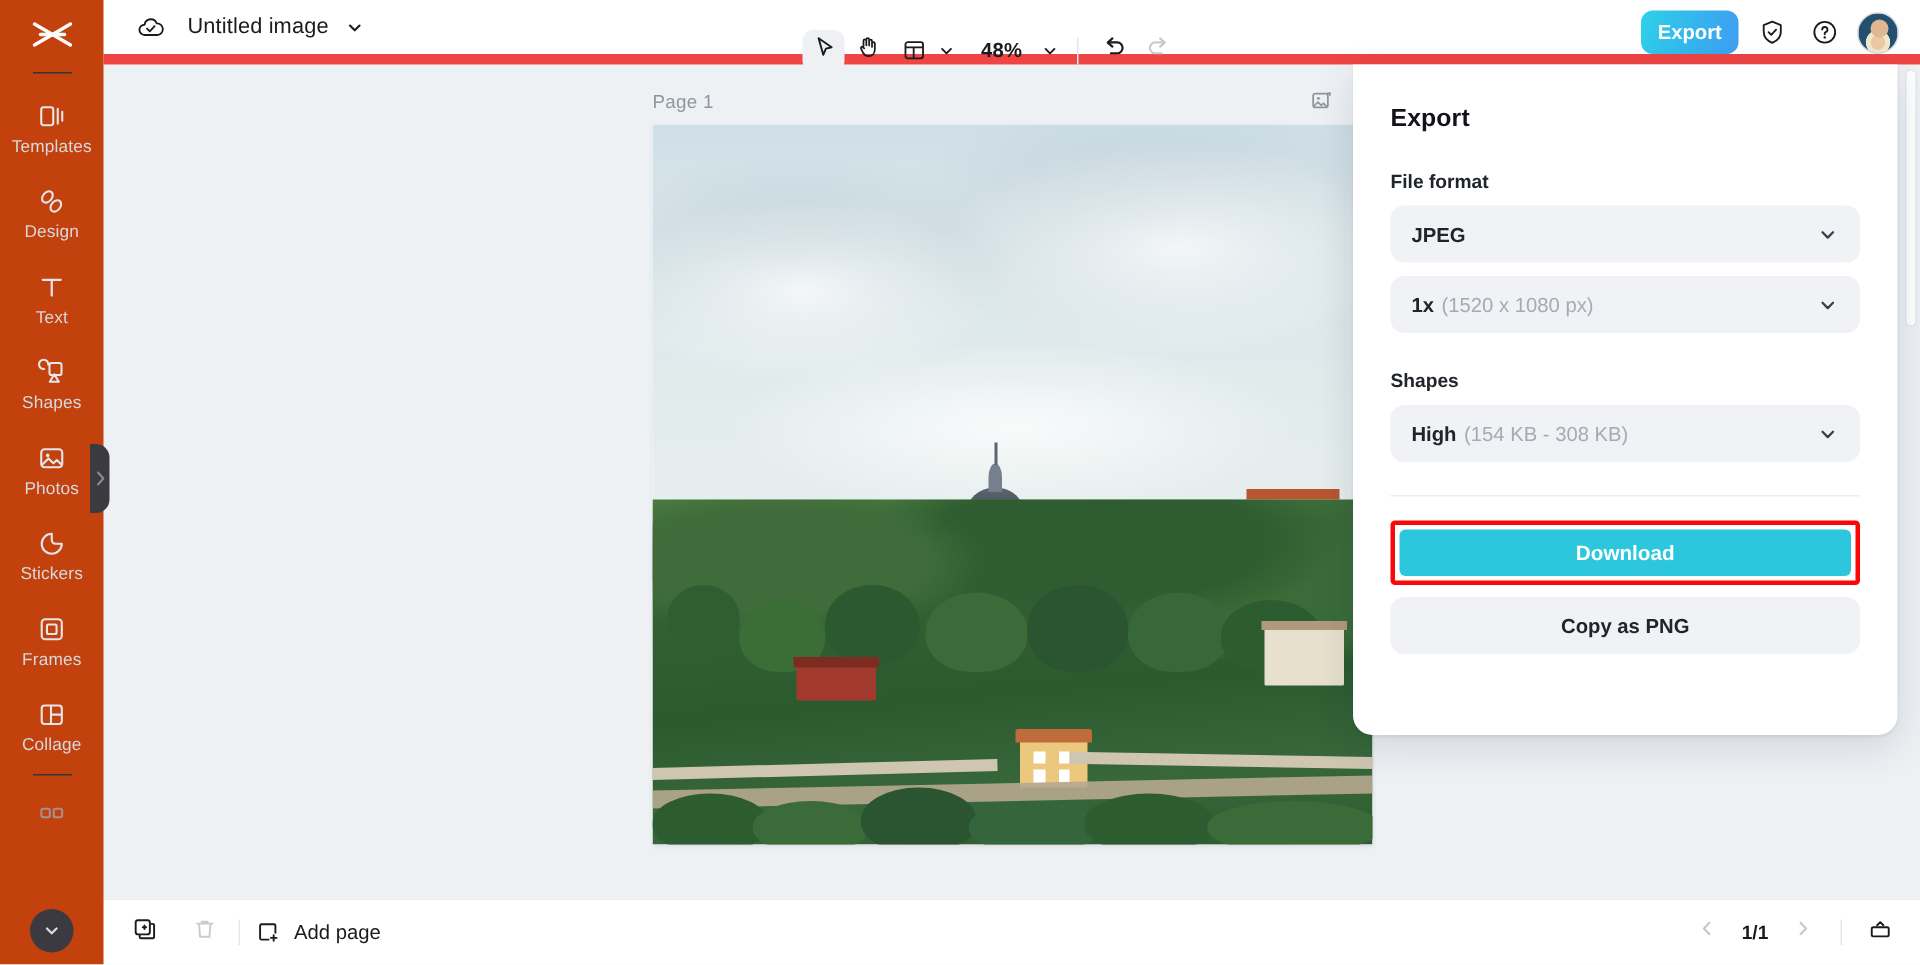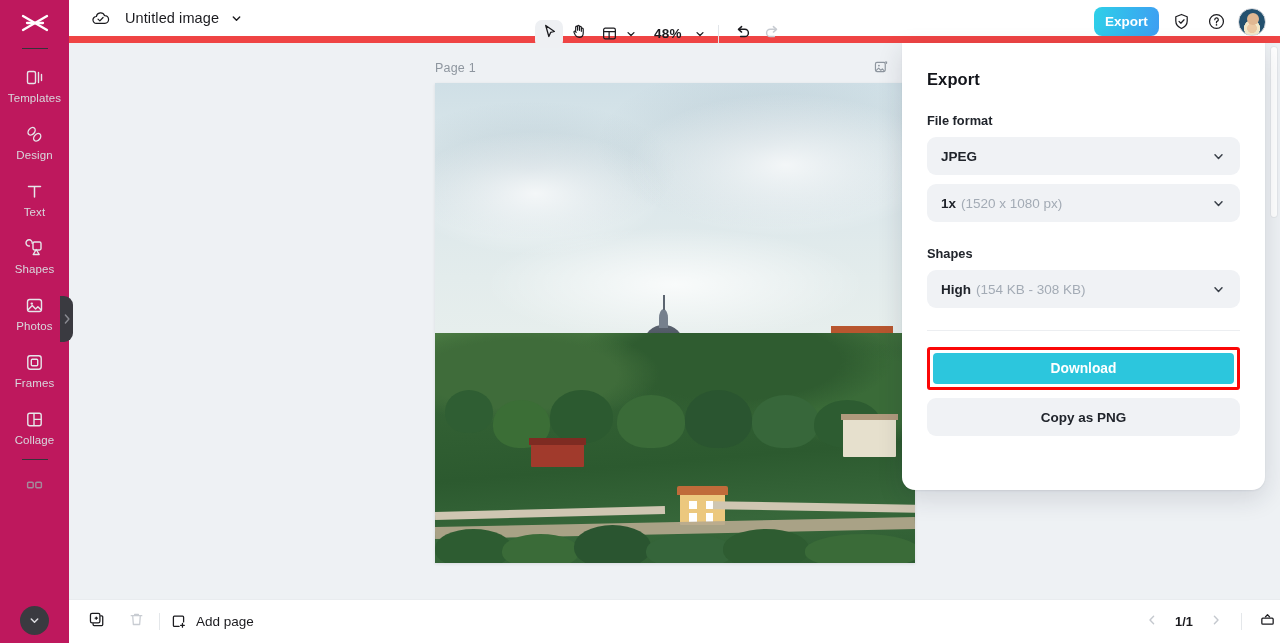--- a/index.html
+++ b/index.html
@@ -7,21 +7,21 @@
     width: 1280px; height: 643px;
     overflow: hidden;
     font-family: "Liberation Sans", sans-serif;
     background: #ffffff;
   }
   .app { position: relative; width: 1280px; height: 643px; background:#fff; }
 
   
   .rail {
     position: absolute; left: 0; top: 0; width: 69px; height: 643px;
-    background: #be185d;
+    background: #c2410c;
     display: flex; flex-direction: column; align-items: center;
     overflow: hidden; z-index: 40;
   }
   .rail-logo {
     width: 69px; height: 46px;
     display: flex; align-items: center; justify-content: center;
   }
   .rail-divider { width: 26px; height: 1px; background: #34343a; margin: 2px 0 8px; }
   .rail-item {
     width: 69px; height: 57px;
@@ -189,21 +189,21 @@
 
   
   .bottombar {
     position:absolute; left:69px; top:599px; width:1211px; height:44px;
     background:#fff; border-top:1px solid #e9ecef;
     display:flex; align-items:center; z-index:30;
   }
   .bb-ic { width:26px;height:26px;display:flex;align-items:center;justify-content:center;cursor:pointer;}
   .bb-sep { width:1px;height:17px;background:#e4e7ea;margin:0 10px;}
   .bb-add { display:flex;align-items:center;gap:9px;cursor:pointer;font-size:13.5px;color:#1b1b1f;font-weight:500;}
-  .bb-right{ margin-left:auto; display:flex; align-items:center; gap:2px; }
+  .bb-right{ margin-left:auto; display:flex; align-items:center; gap:2px; padding-right: 14px;}
   .bb-page{font-size:12.8px;color:#1b1b1f;font-weight:600;min-width:34px;text-align:center;}
   .nav-ic{width:26px;height:26px;display:flex;align-items:center;justify-content:center;cursor:pointer;}
 </style>
 </head>
 <body>
 
 <div class="app">
 
   <div class="rail">
     <div class="rail-logo">
@@ -259,20 +259,28 @@
       <span class="ri">
         <svg width="21" height="21" viewBox="0 0 21 21" fill="none">
           <rect x="3.5" y="4.5" width="14" height="12" rx="2.2" stroke="#e6e6ea" stroke-width="1.4"></rect>
           <circle cx="7.8" cy="8.6" r="1.2" fill="#e6e6ea"></circle>
           <path d="M4.3 14.6l4-4 3.3 3.3 2.3-2.2 2.8 2.8" stroke="#e6e6ea" stroke-width="1.4" stroke-linecap="round" stroke-linejoin="round"></path>
         </svg>
       </span>
       <span class="rl">Photos</span>
     </div>
 
+    <div class="rail-item">
+      <span class="ri">
+        <svg width="21" height="21" viewBox="0 0 21 21" fill="none">
+          <path d="M10.5 3.8a6.7 6.7 0 1 0 6.7 6.7h-4.2a2.5 2.5 0 0 1-2.5-2.5z" stroke="#e6e6ea" stroke-width="1.4" stroke-linejoin="round"></path>
+        </svg>
+      </span>
+      <span class="rl">Stickers</span>
+    </div>
 
     <div class="rail-item">
       <span class="ri">
         <svg width="21" height="21" viewBox="0 0 21 21" fill="none">
           <rect x="3.8" y="3.8" width="13.4" height="13.4" rx="2.4" stroke="#e6e6ea" stroke-width="1.4"></rect>
           <rect x="7.3" y="7.3" width="6.4" height="6.4" rx="1" stroke="#e6e6ea" stroke-width="1.4"></rect>
         </svg>
       </span>
       <span class="rl">Frames</span>
     </div>

